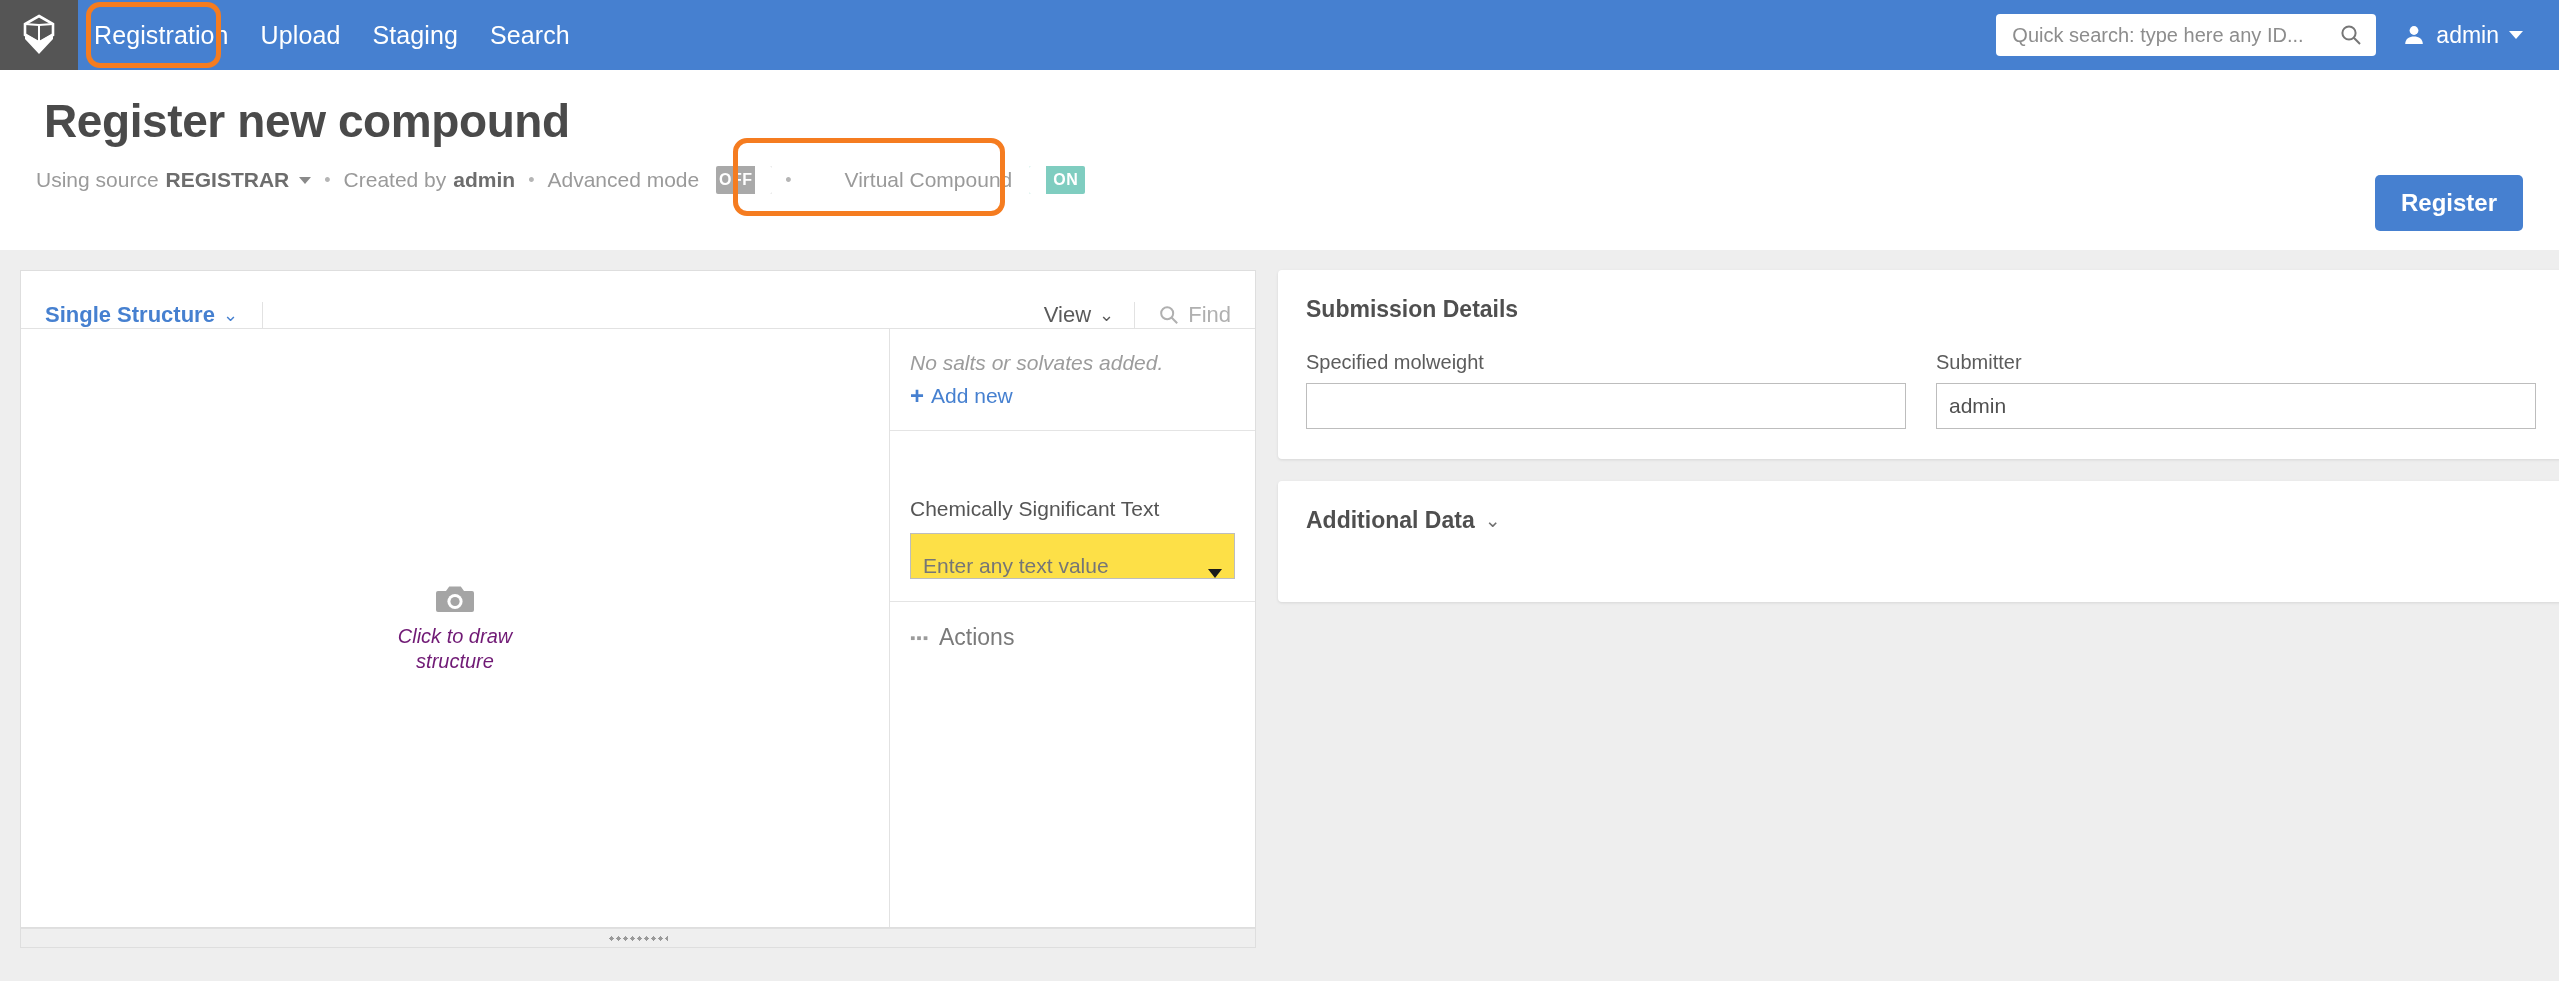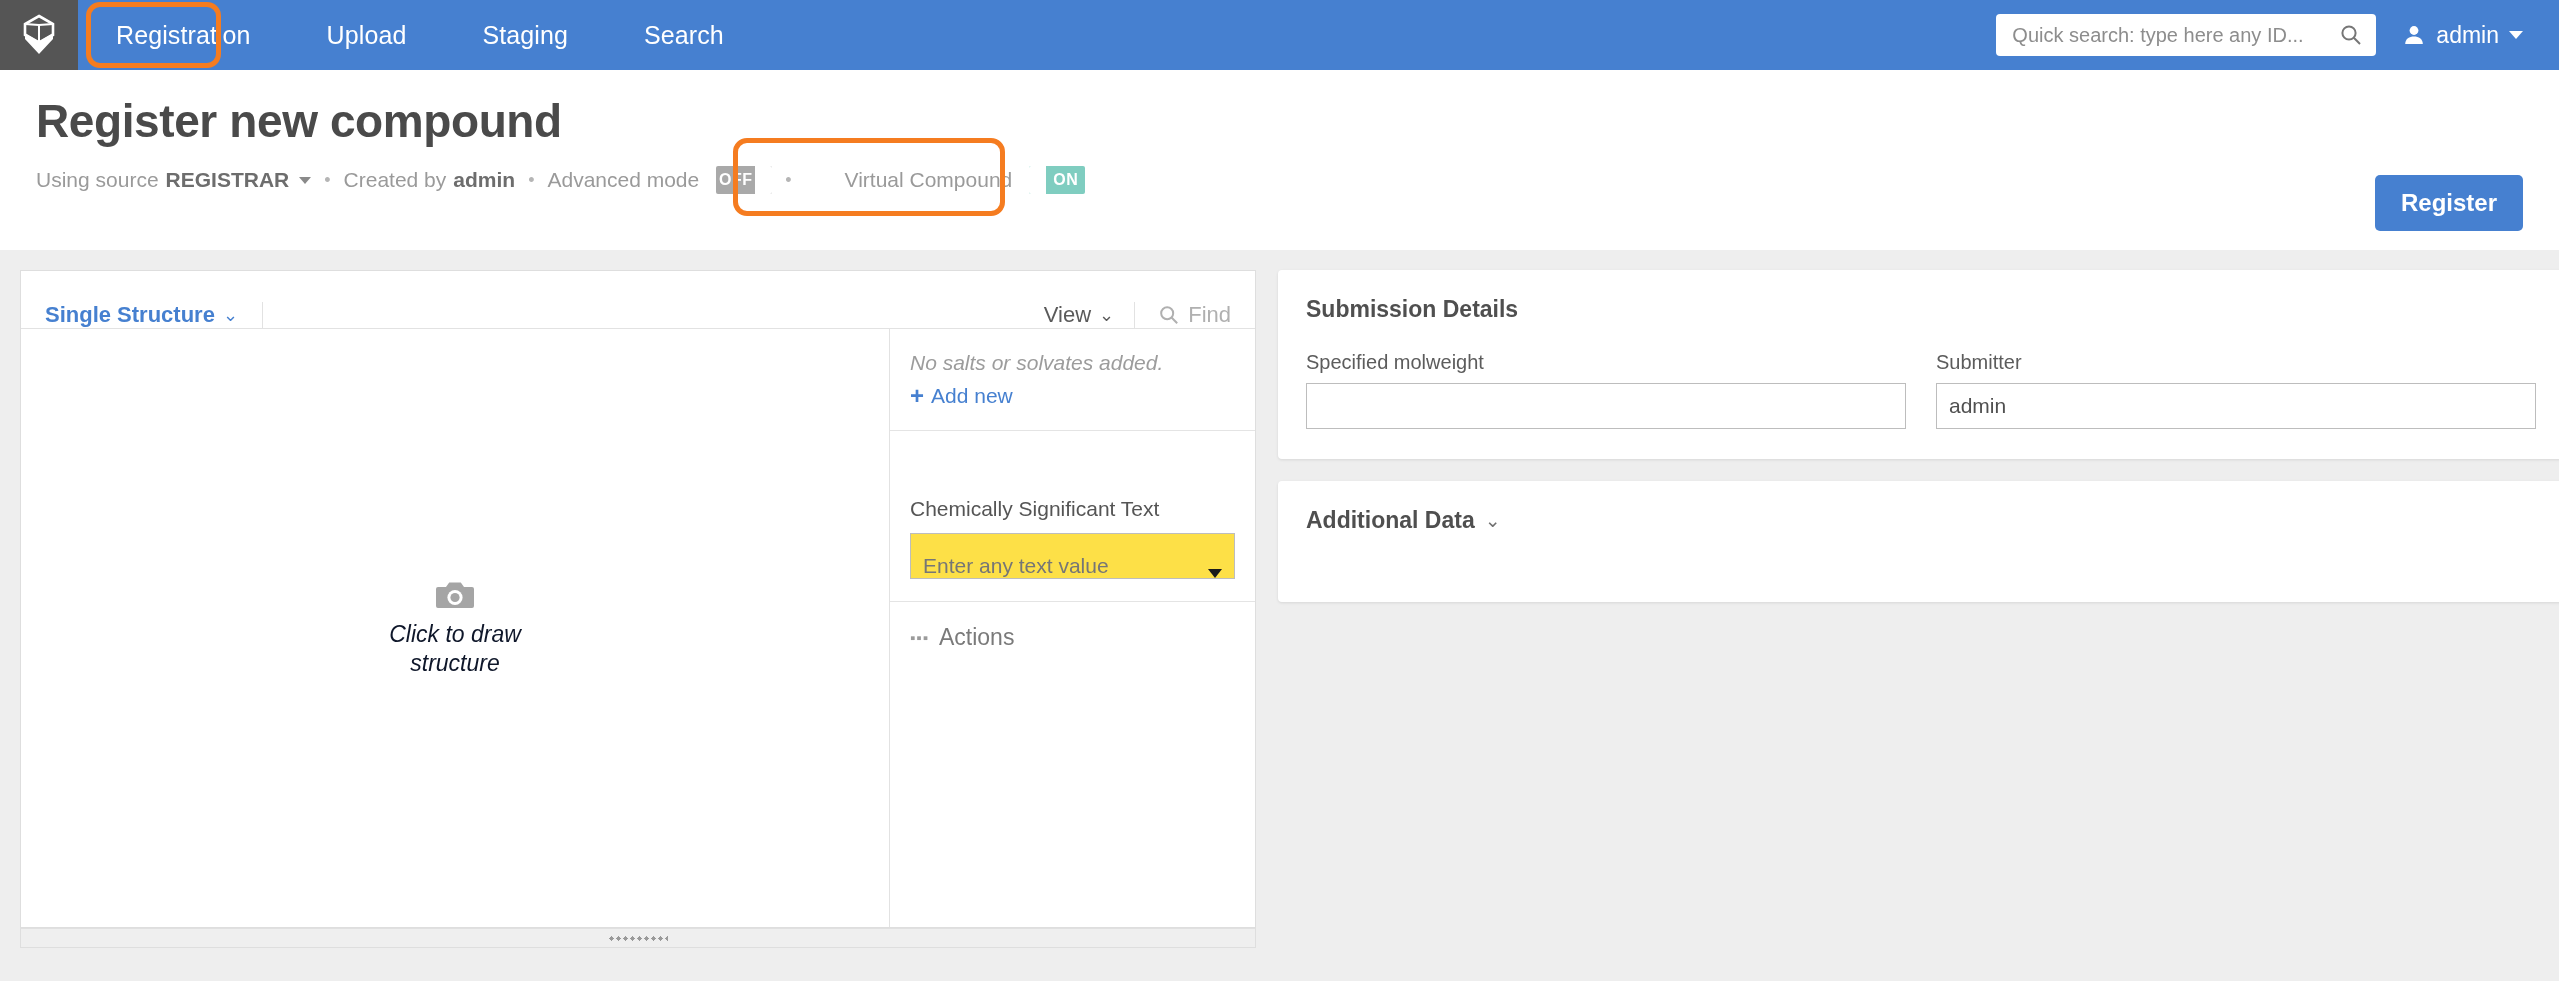--- a/index.html
+++ b/index.html
@@ -21,21 +21,21 @@
   }
   #logo-box {
     width: 78px; height: 70px;
     background: #555555;
     display: flex; align-items: center; justify-content: center;
     flex: 0 0 78px;
   }
   .nav-links { display: flex; align-items: stretch; }
   .nav-link {
     display: flex; align-items: center;
-    padding: 0 38px;
+    padding: 0 16px;
     color: #ffffff;
     font-size: 25px;
     letter-spacing: .1px;
     cursor: pointer;
     white-space: nowrap;
   }
   .nav-link.active { }
   #nav-spacer { flex: 1 1 auto; }
   #nav-right {
     display: flex; align-items: center; gap: 26px;
@@ -76,21 +76,21 @@
   #page-header {
     background: #ffffff;
     padding: 24px 36px 30px 36px;
     position: relative;
     height: 180px;
   }
   #page-title {
     font-size: 46px;
     font-weight: bold;
     color: #4a4a4a;
-    margin: 0 0 18px 0;
+    margin: 0 0 18px 8px;
     letter-spacing: -.4px;
   }
   #meta-row {
     display: flex; align-items: center;
     font-size: 21px; color: #9a9a9a;
     gap: 0px;
   }
   #meta-row b { color: #6d6d6d; font-weight: bold; }
   .meta-seg { display: flex; align-items: center; gap: 7px; }
   .meta-dot { margin: 0 13px; color: #b5b5b5; font-size: 18px; }
@@ -190,22 +190,22 @@
   }
   #structure-body { display: flex; flex: 1 1 auto; min-height: 0; }
   #canvas-area {
     flex: 1 1 auto;
     position: relative;
     display: flex; align-items: center; justify-content: center;
     border-right: 1px solid #e2e2e2;
   }
   #draw-placeholder {
     display: flex; flex-direction: column; align-items: center;
-    color: #0f172a;
-    font-size: 23px;
+    color: #701a75;
+    font-size: 20px;
     font-style: italic;
     line-height: 1.25;
     text-align: center;
     cursor: pointer;
     user-select: none;
   }
   #camera-icon { margin-bottom: 10px; }
   #side-panel {
     flex: 0 0 365px;
     display: flex; flex-direction: column;

